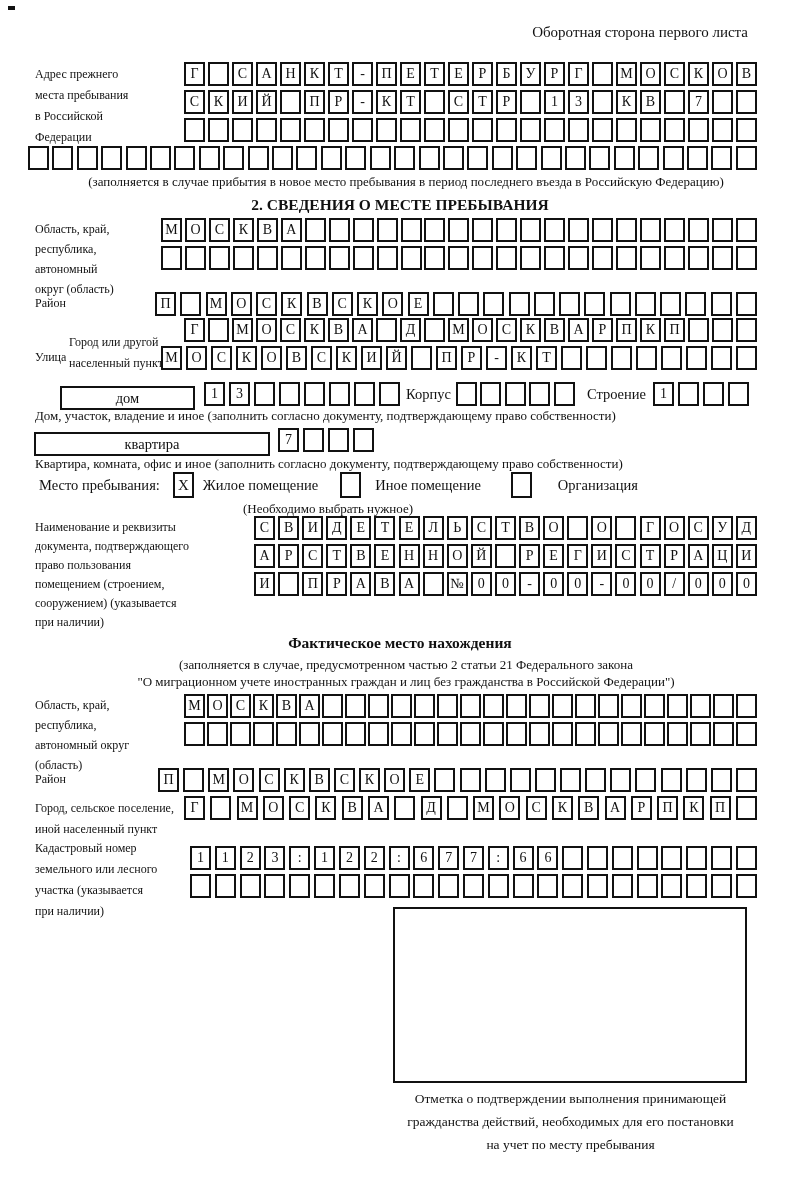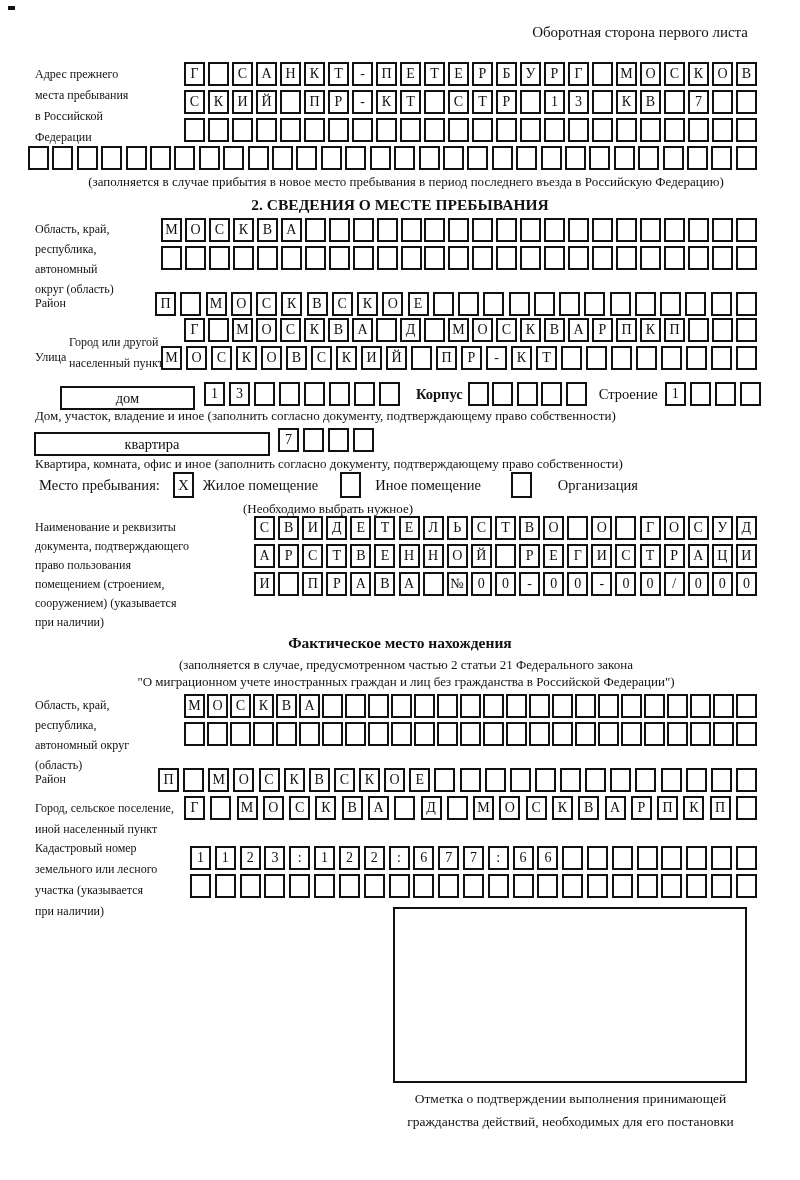--- a/index.html
+++ b/index.html
@@ -315,21 +315,21 @@
   <div class="gap3" style="width:196px; margin-left:9px;">
       <span class="cell">1</span>
       <span class="cell">3</span>
       <span class="cell"></span>
       <span class="cell"></span>
       <span class="cell"></span>
       <span class="cell"></span>
       <span class="cell"></span>
       <span class="cell"></span>
     </div>
-  <div class="inline-label" style="margin-left:16px;font-weight:bold;">Корпус</div>
+  <div class="inline-label" style="margin-left:6px;">Корпус</div>
   <div class="gap3" style="width:119px; margin-left:5px;">
       <span class="cell"></span>
       <span class="cell"></span>
       <span class="cell"></span>
       <span class="cell"></span>
       <span class="cell"></span>
     </div>
   <div class="inline-label" style="margin-left:12px;">Строение</div>
   <div class="gap3" style="width:96px; margin-left:7px;">
       <span class="cell">1</span>
@@ -616,13 +616,14 @@
     <span class="cell"></span>
     <span class="cell"></span>
     <span class="cell"></span>
     <span class="cell"></span>
   </div>
 
 <div class="bigbox" style="left:393px; top:907px; width:354px; height:176px;"></div>
 <div class="caption" style="left:378px; top:1087px; width:385px;">
   <div>Отметка о подтверждении выполнения принимающей</div>
   <div>гражданства действий, необходимых для его постановки</div>
+  <div>на учет по месту пребывания</div>
 </div>
 
 </body></html>

